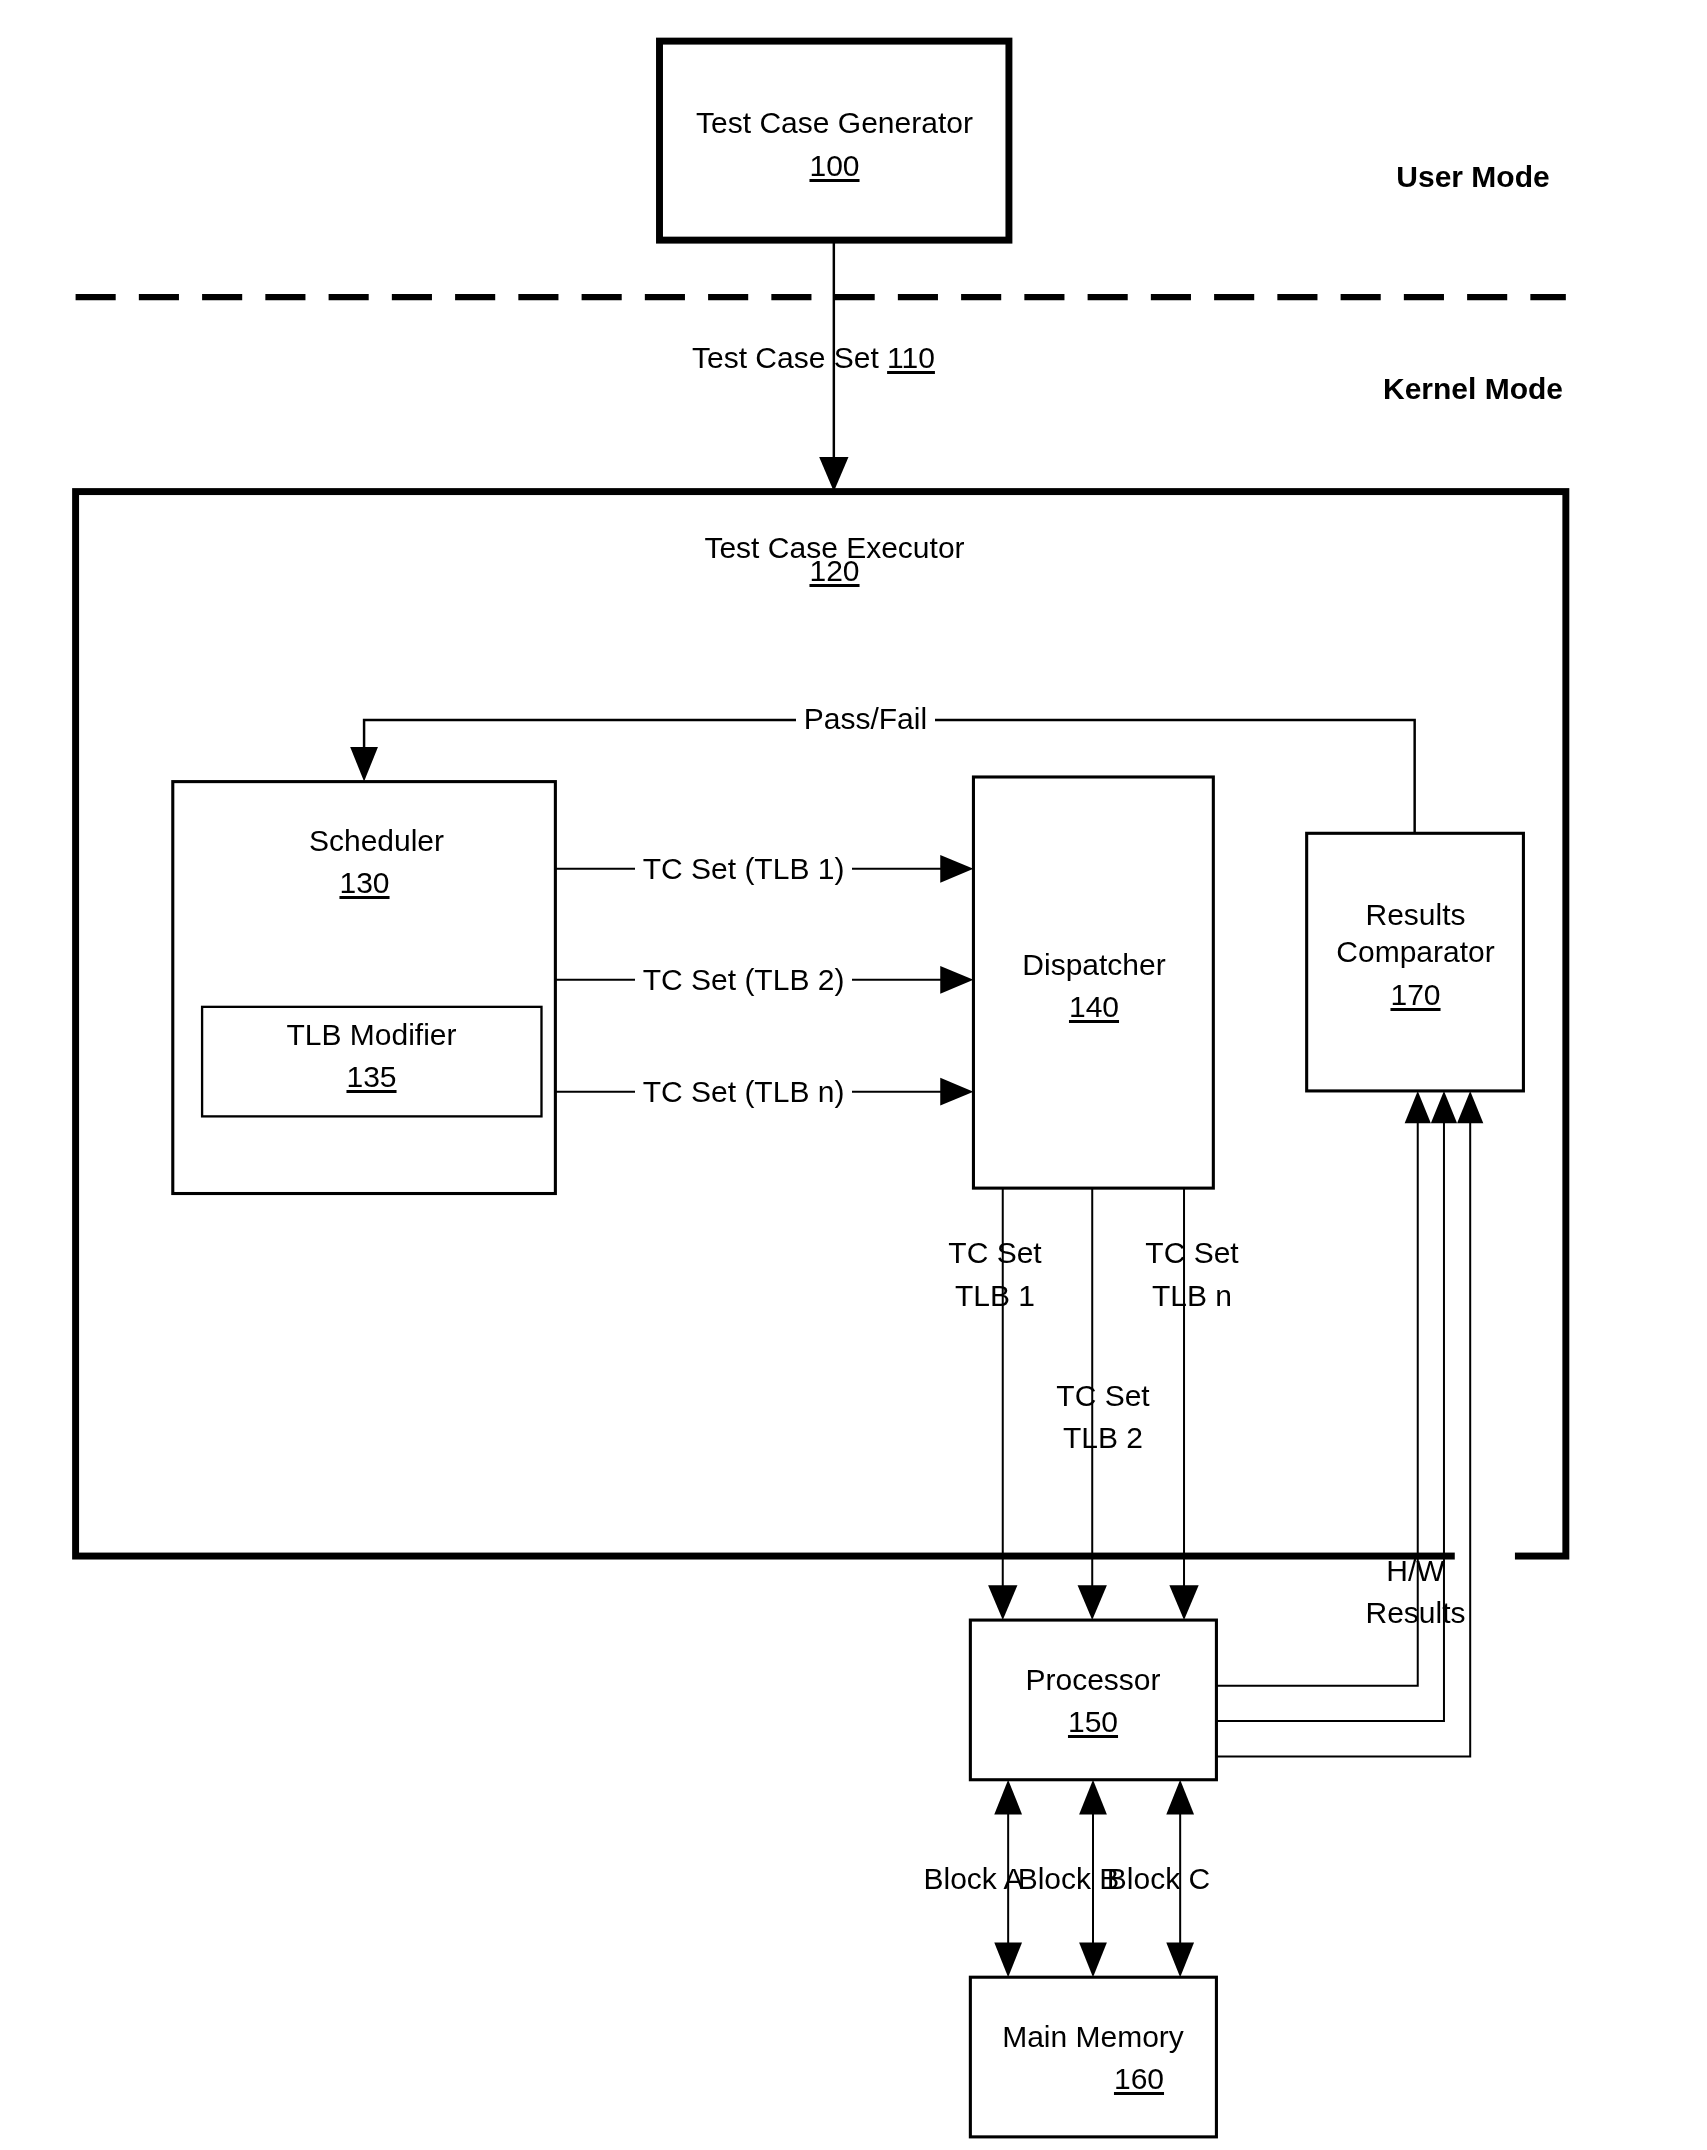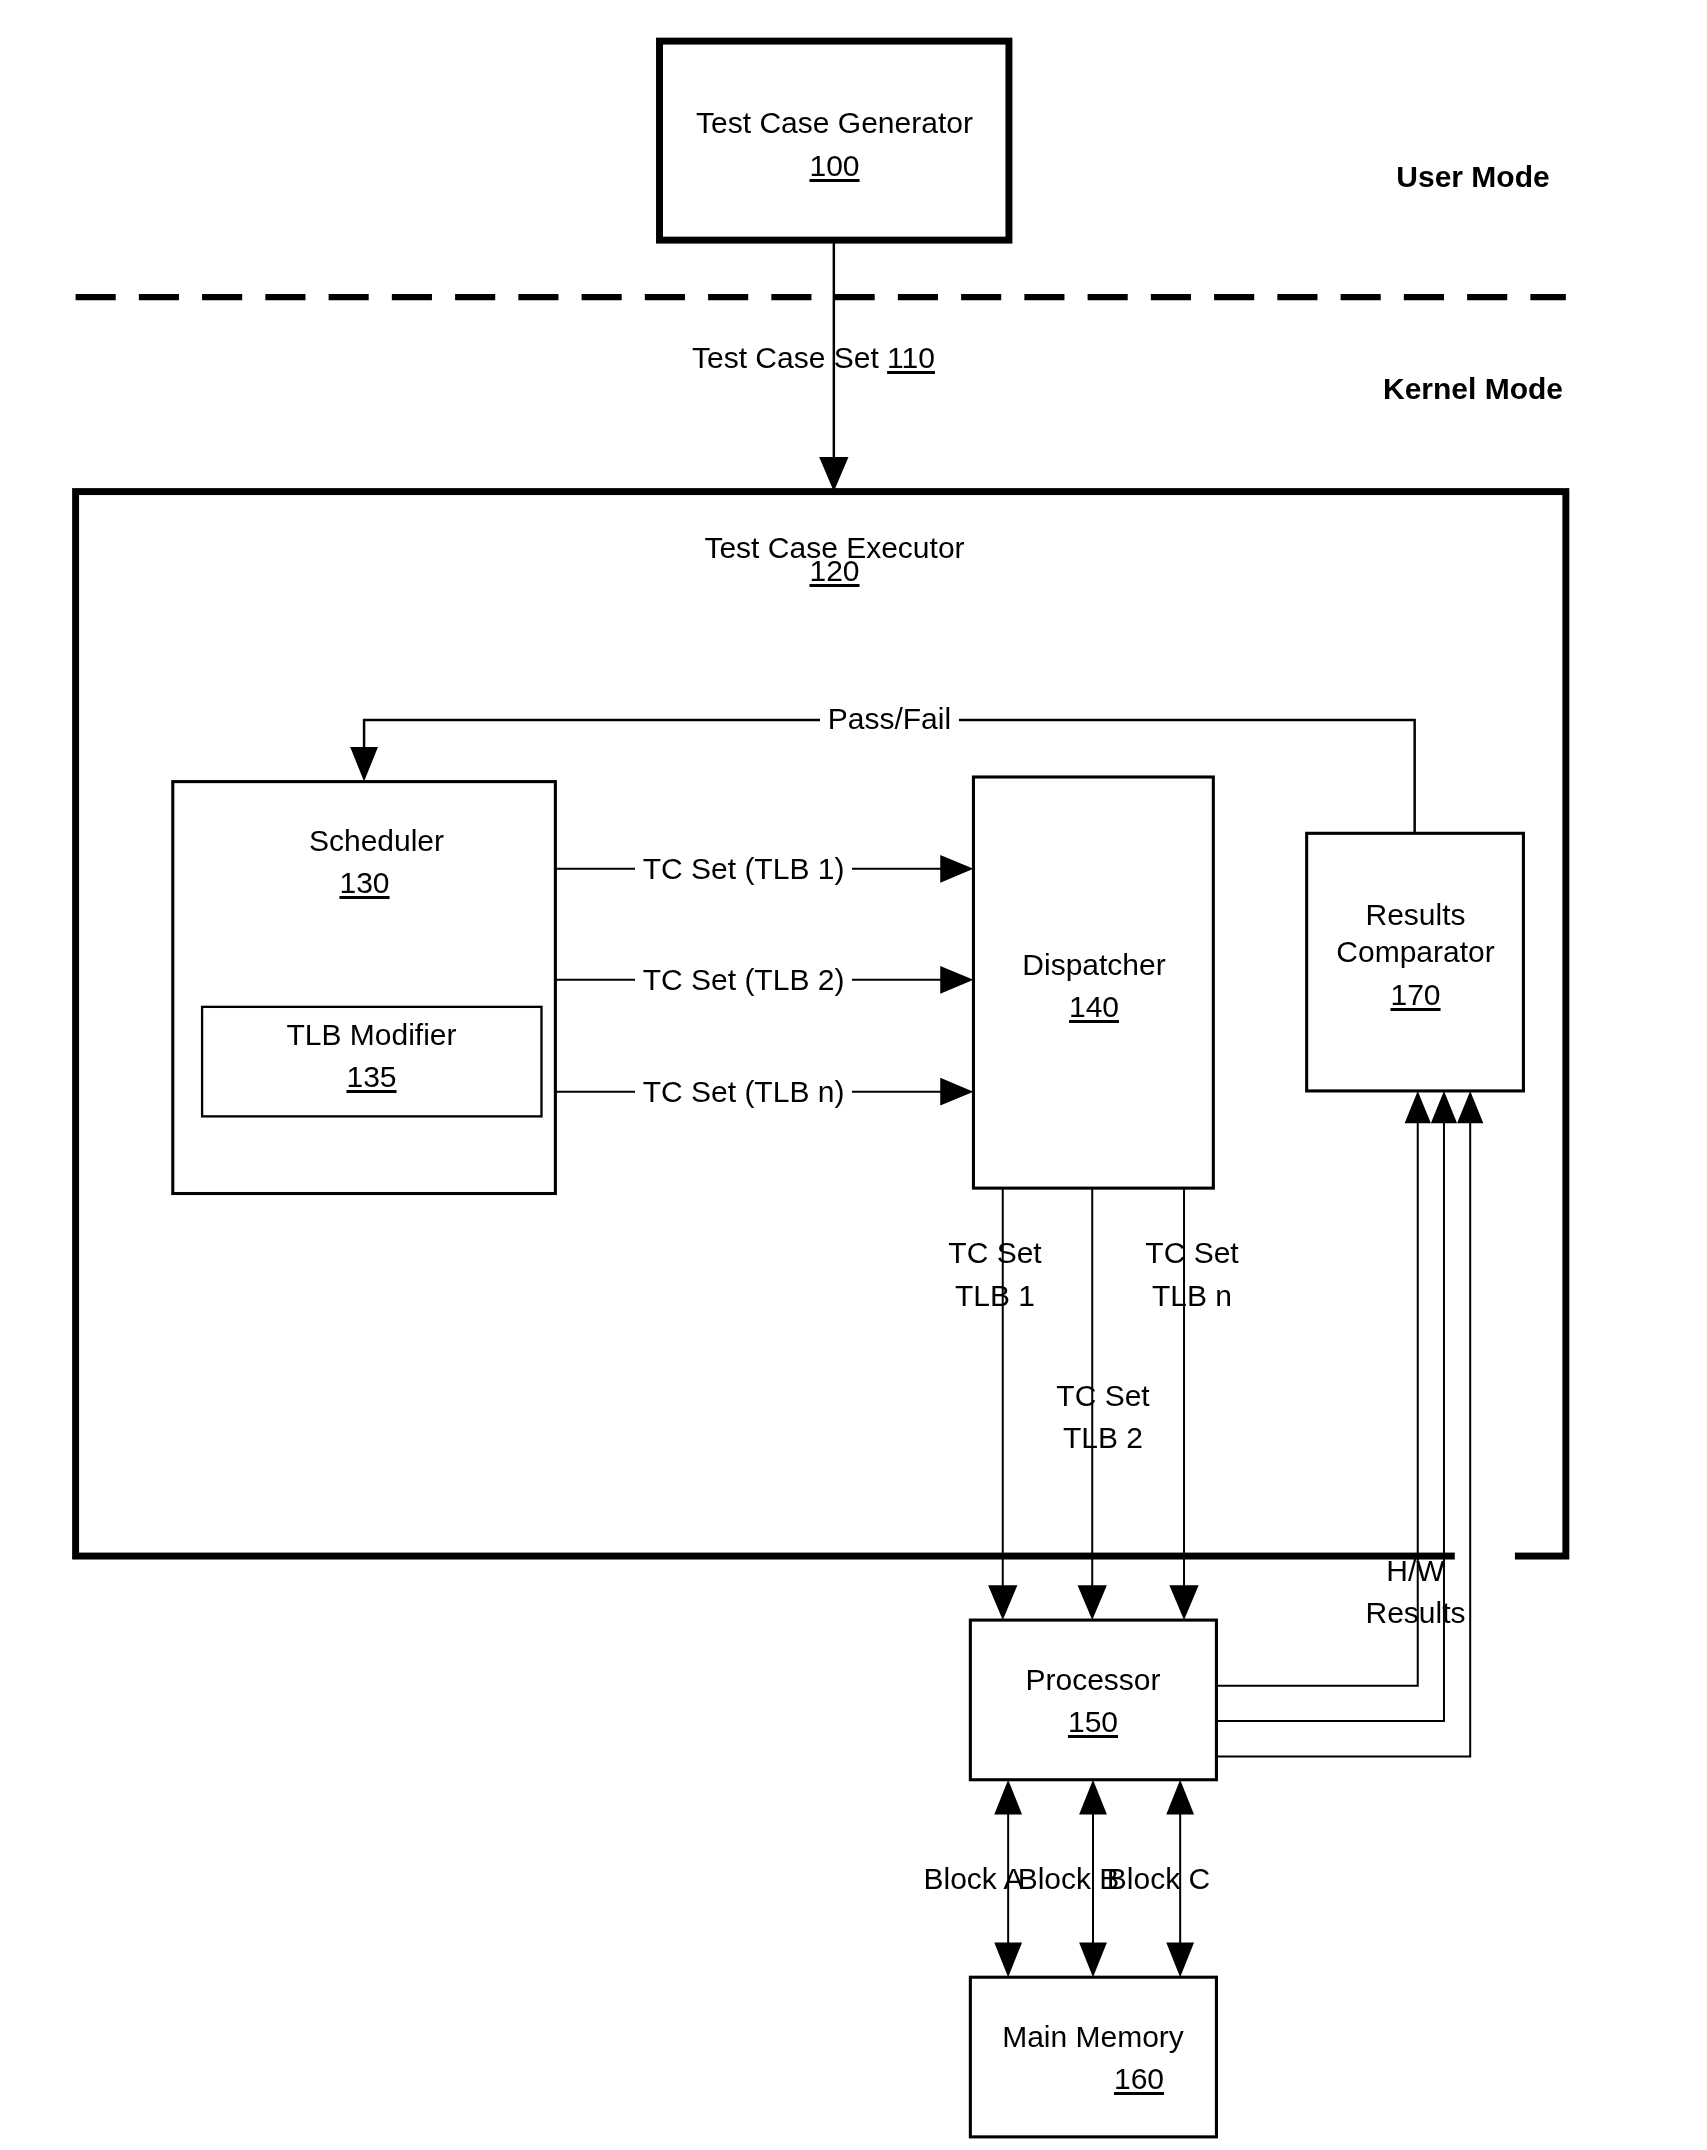--- a/index.html
+++ b/index.html
@@ -128,21 +128,21 @@
   <div class="lbl bold center" style="left:1342px; top:370px; width:262px;">Kernel Mode</div>
 
   <div class="lbl center" style="left:660px; top:104px; width:349px;">Test Case Generator</div>
   <div class="lbl center ref" style="left:660px; top:147px; width:349px;">100</div>
 
   <div class="lbl" style="left:692px; top:339px;"><span>Test Case Set </span><span class="ref">110</span></div>
 
   <div class="lbl center" style="left:660px; top:509px; width:349px;margin-top:20px;">Test Case Executor</div>
   <div class="lbl center ref" style="left:660px; top:552px; width:349px;">120</div>
 
-  <div class="lbl" style="left:820px; top:700px;"><span class="inline-bg">Pass/Fail</span></div>
+  <div class="lbl" style="left:796px; top:700px;"><span class="inline-bg">Pass/Fail</span></div>
 
   <div class="lbl center" style="left:173px; top:822px; width:383px;padding-left:12px;">Scheduler</div>
   <div class="lbl center ref" style="left:173px; top:864px; width:383px;">130</div>
 
   <div class="lbl center" style="left:202px; top:1016px; width:339px;">TLB Modifier</div>
   <div class="lbl center ref" style="left:202px; top:1058px; width:339px;">135</div>
 
   <div class="lbl" style="left:635px; top:850px;"><span class="inline-bg">TC Set (TLB 1)</span></div>
   <div class="lbl" style="left:635px; top:961px;"><span class="inline-bg">TC Set (TLB 2)</span></div>
   <div class="lbl" style="left:635px; top:1073px;"><span class="inline-bg">TC Set (TLB n)</span></div>

